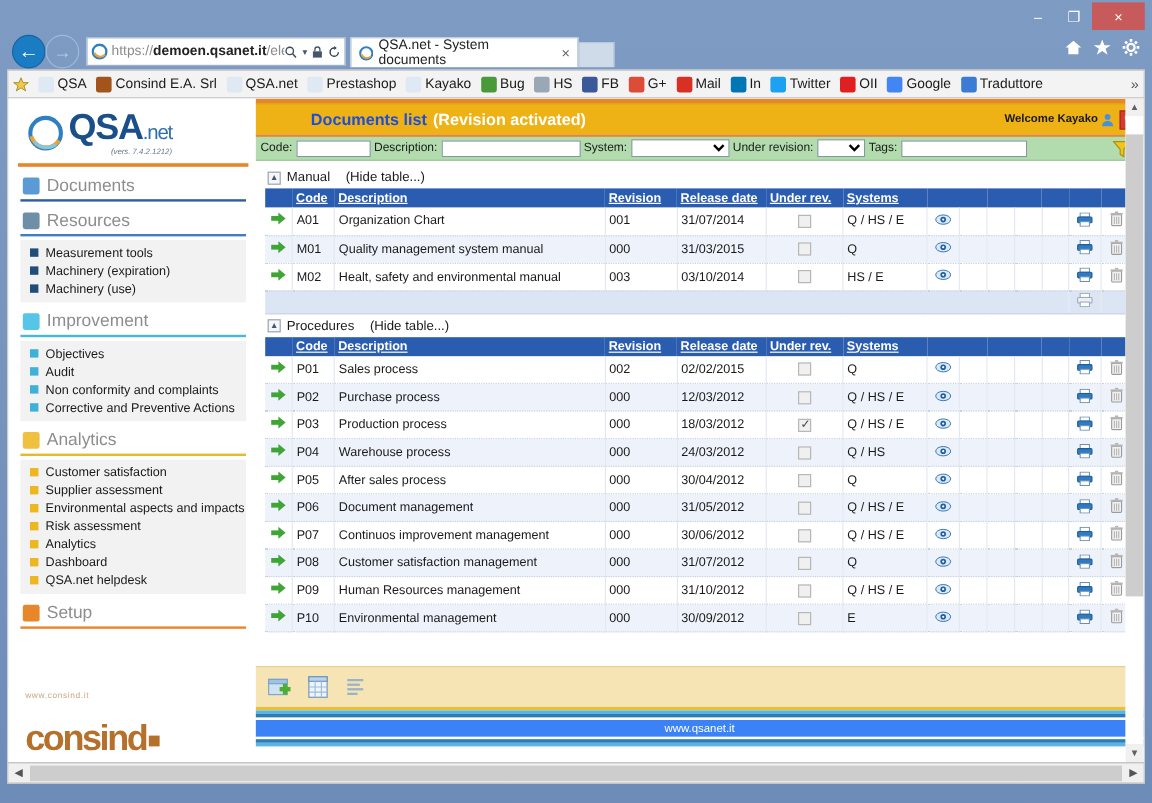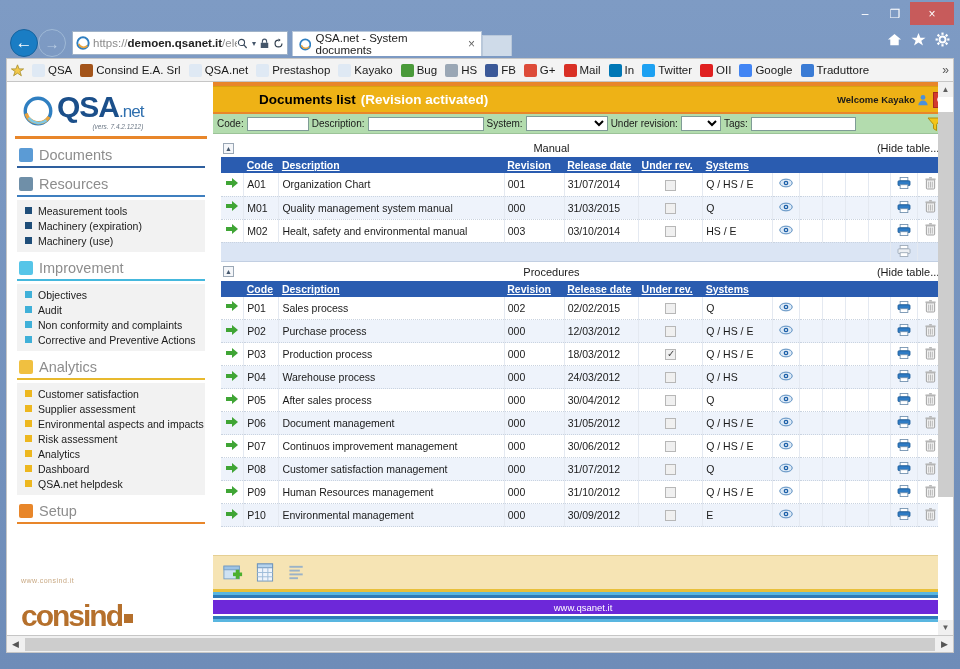--- a/index.html
+++ b/index.html
@@ -92,42 +92,42 @@
   .consind-logo { font-size: 30px; font-weight: 700; color: #b5702c; letter-spacing: -2px; line-height: 1; margin-top: 20px; }
   .consind-sq { display:inline-block; width:9px; height:9px; background:#b5702c; vertical-align: 3px; margin-left:2px;}
 
   
   .main { flex: 1; position: relative; background: #fff; overflow: hidden; }
   .app-top-rule { height: 4px; background: #e8862a; }
   .titlebanner {
     background: #eeb216; height: 26px; display: flex; align-items: center;
     padding: 0 6px; border-top: 1px solid #d8a20f; position: relative;
   }
-  .titlebanner .t1 { font-size: 13.5px; font-weight: 700; color: #000000; padding-left: 40px; }
+  .titlebanner .t1 { font-size: 13.5px; font-weight: 700; color: #1d4ed8; padding-left: 40px; }
   .titlebanner .t2 { font-size: 13.5px; font-weight: 700; color: #fff; margin-left: 5px; }
   .welcome { position: absolute; right: 38px; font-size: 9.5px; font-weight: 700; color: #1a1a1a; }
   .usr-ico { position: absolute; right: 24px; width: 12px; height: 12px; }
   .pwr { position: absolute; right: 4px; width: 16px; height: 16px; background: #d43a2f; border: 1px solid #a82a22; display: flex; align-items: center; justify-content: center; color: #fff; font-size: 10px; }
 
   .filterbar {
     background: #b3dcae; height: 22px; display: flex; align-items: center;
     padding: 0 4px; gap: 3px; font-size: 10px; color: #1a1a1a; position: relative;
     border-top: 2px solid #e8862a; border-bottom: 1px solid #9cc398;
   }
   .filterbar input[type=text] {
     height: 14px; border: 1px solid #7f9c96; font-size: 10px; padding: 0 2px; background: #fff;
   }
   .filterbar select {
     height: 15px; border: 1px solid #7f9c96; font-size: 10px; background: #fff;
   }
   .funnel { margin-left: auto; margin-right: 6px; width: 16px; height: 16px; }
 
   .content { padding: 4px 10px 0 8px; position: relative; height: 100%; }
   .tblsect { margin-top: 2px; }
-  .tblhead-line { display: flex; align-items: center; gap: 5px; padding: 2px 0 3px 2px; font-size: 11px; justify-content: space-between; }
+  .tblhead-line { display: flex; align-items: center; gap: 5px; padding: 2px 0 3px 2px; font-size: 11px; }
   .collapse-ico { width: 11px; height: 11px; border: 1px solid #9aa7b5; background: #f4f6f9; display: flex; align-items: center; justify-content: center; font-size: 7px; color: #44566b; }
   .tblhead-line .nm { color: #1a1a1a; font-weight: 400; }
   .tblhead-line .hide { color: #1a1a1a; margin-left: 8px; }
 
   table.grid { width: 100%; border-collapse: collapse; font-size: 10.5px; table-layout: fixed; }
   table.grid thead th {
     background: #2a5cb0; color: #fff; font-weight: 700; text-align: left;
     height: 16px; padding: 0 3px; font-size: 10.5px;
   }
   table.grid thead th span { text-decoration: underline; cursor: pointer; }
@@ -171,21 +171,21 @@
 
   .bottombar {
     position: absolute; left: 0; right: 0; bottom: 46px; height: 34px;
     background: #f6e4b4; border-top: 1px solid #e5cf93; display: flex; align-items: center;
     padding-left: 10px; gap: 12px;
   }
   .bbico { width: 20px; height: 19px; }
 
   .footer { position: absolute; left: 0; right: 0; bottom: 0; height: 46px; }
   .fs { height: 3px; }
-  .fbar { background: #6d28d9; height: 14px; display: flex; align-items: center; justify-content: center; }
+  .fbar { background: #3b82f6; height: 14px; display: flex; align-items: center; justify-content: center; }
   .fbar span { color: #fff; font-size: 9.5px; }
 
   
   .vscroll { position: absolute; right: 0; top: 0; width: 15px; height: 100%; background: #fff; }
   .vsarrow { width: 15px; height: 15px; background: #f0f0f0; display: flex; align-items: center; justify-content: center; font-size: 8px; color: #606060; }
   .vsthumb { position: absolute; left: 0; width: 15px; background: #cdcdcd; }
   .vstrack { position: absolute; left: 0; top: 15px; bottom: 15px; width: 15px; background: #fff; }
 
   
   .hscroll { height: 17px; background: #f0f0f0; border: 1px solid #c6c6c6; border-top: none; display: flex; align-items: center; }

